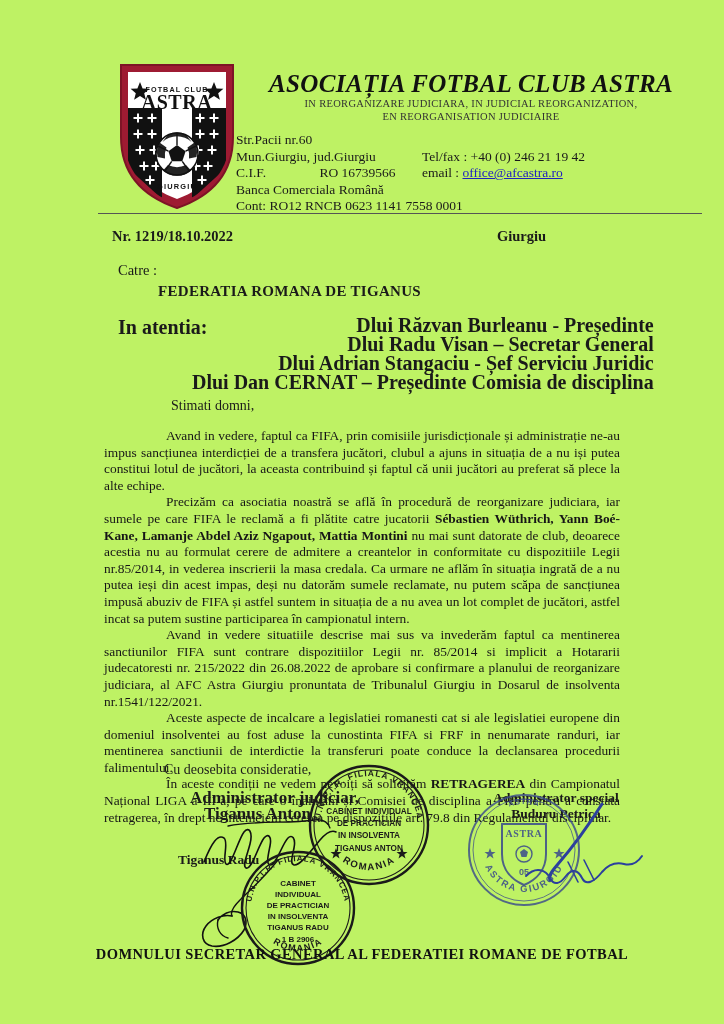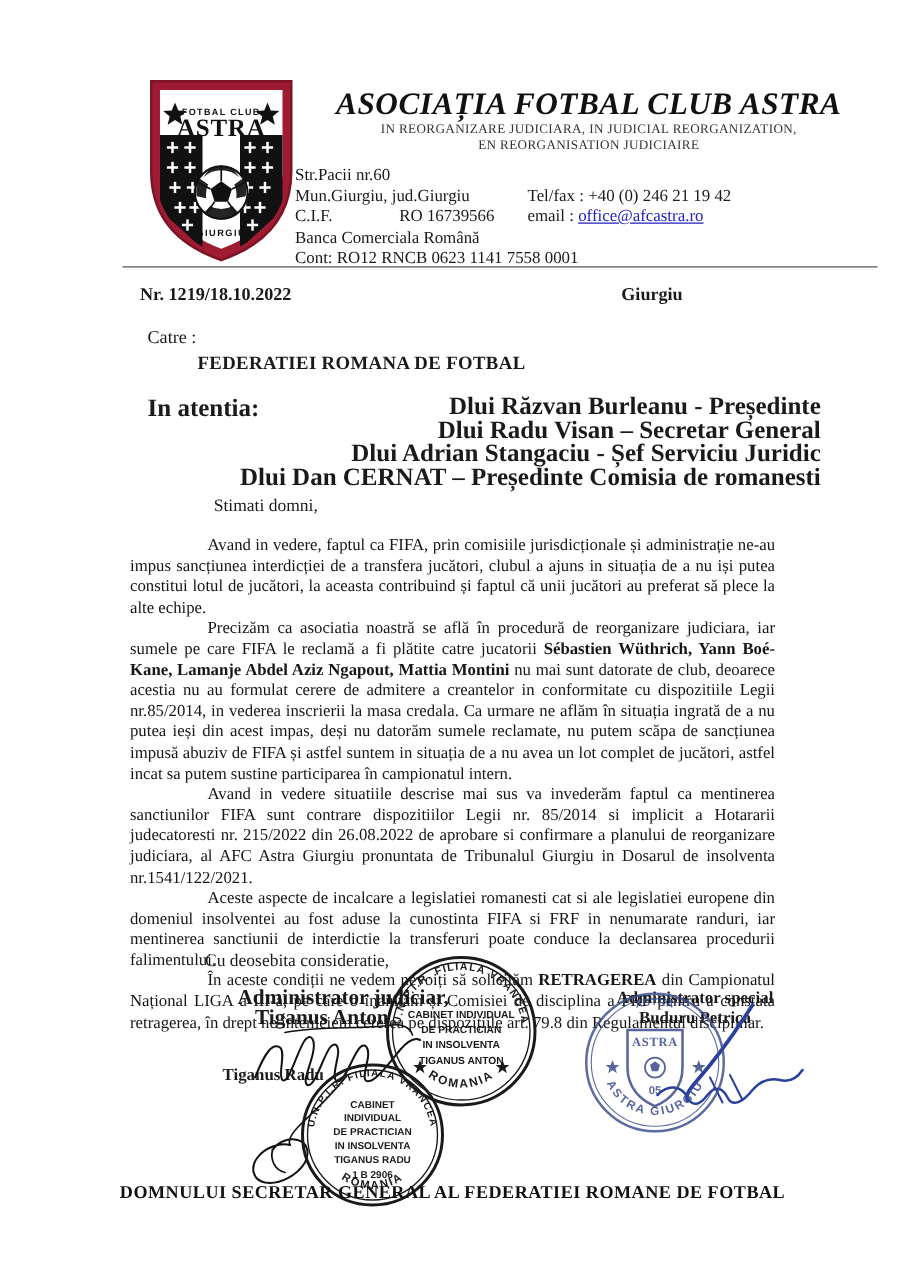--- a/index.html
+++ b/index.html
@@ -5,21 +5,21 @@
   html, body {
     margin: 0;
     padding: 0;
     background: #b0b0b0;
   }
   .page {
     position: relative;
     width: 724px;
     height: 1024px;
     margin: 0 auto;
-    background: #ffffff;
+    background: #bef264;
     box-sizing: border-box;
     font-family: "Liberation Serif", "DejaVu Serif", serif;
     color: #1a1a1a;
     overflow: hidden;
     padding-left: 29px;
   }
 
   
   .header {
     position: absolute;
@@ -379,29 +379,29 @@
 
     <div class="hrule"></div>
   </div>
 
   <div class="refline">
     <span>Nr. 1219/18.10.2022</span>
     <span class="place">Giurgiu</span>
   </div>
 
   <div class="catre">Catre :</div>
-  <div class="recipient">FEDERATIEI ROMANA DE FOTBAL</div>
+  <div class="recipient">FEDERATIA ROMANA DE TIGANUS</div>
 
   <div class="atentia">
     <span class="atentia-label">In atentia:</span>
     <div class="atentia-list">
       <div>Dlui Răzvan Burleanu - Președinte</div>
       <div>Dlui Radu Visan – Secretar General</div>
       <div>Dlui Adrian Stangaciu - Șef Serviciu Juridic</div>
-      <div>Dlui Dan CERNAT – Președinte Comisia de romanesti</div>
+      <div>Dlui Dan CERNAT – Președinte Comisia de disciplina</div>
     </div>
   </div>
 
   <div class="salut">Stimati domni,</div>
 
   <div class="body-text" id="body-text">
       <p><span>Avand in vedere, faptul ca FIFA, prin comisiile jurisdicționale și administrație ne-au impus sancțiunea interdicției de a transfera jucători, clubul a ajuns in situația de a nu iși putea constitui lotul de jucători, la aceasta contribuind și faptul că unii jucători au preferat să plece la alte echipe.</span></p>
       <p><span>Precizăm ca asociatia noastră se află în procedură de reorganizare judiciara, iar sumele pe care FIFA le reclamă a fi plătite catre jucatorii </span><b>Sébastien Wüthrich, Yann Boé-Kane, Lamanje Abdel Aziz Ngapout, Mattia Montini</b><span> nu mai sunt datorate de club, deoarece acestia nu au formulat cerere de admitere a creantelor in conformitate cu dispozitiile Legii nr.85/2014, in vederea inscrierii la masa credala. Ca urmare ne aflăm în situația ingrată de a nu putea ieși din acest impas, deși nu datorăm sumele reclamate, nu putem scăpa de sancțiunea impusă abuziv de FIFA și astfel suntem in situația de a nu avea un lot complet de jucători, astfel incat sa putem sustine participarea în campionatul intern.</span></p>
       <p><span>Avand in vedere situatiile descrise mai sus va invederăm faptul ca mentinerea sanctiunilor FIFA sunt contrare dispozitiilor Legii nr. 85/2014 si implicit a Hotararii judecatoresti nr. 215/2022 din 26.08.2022 de aprobare si confirmare a planului de reorganizare judiciara, al AFC Astra Giurgiu pronuntata de Tribunalul Giurgiu in Dosarul de insolventa nr.1541/122/2021.</span></p>
       <p><span>Aceste aspecte de incalcare a legislatiei romanesti cat si ale legislatiei europene din domeniul insolventei au fost aduse la cunostinta FIFA si FRF in nenumarate randuri, iar mentinerea sanctiunii de interdictie la transferuri poate conduce la declansarea procedurii falimentului.</span></p>

